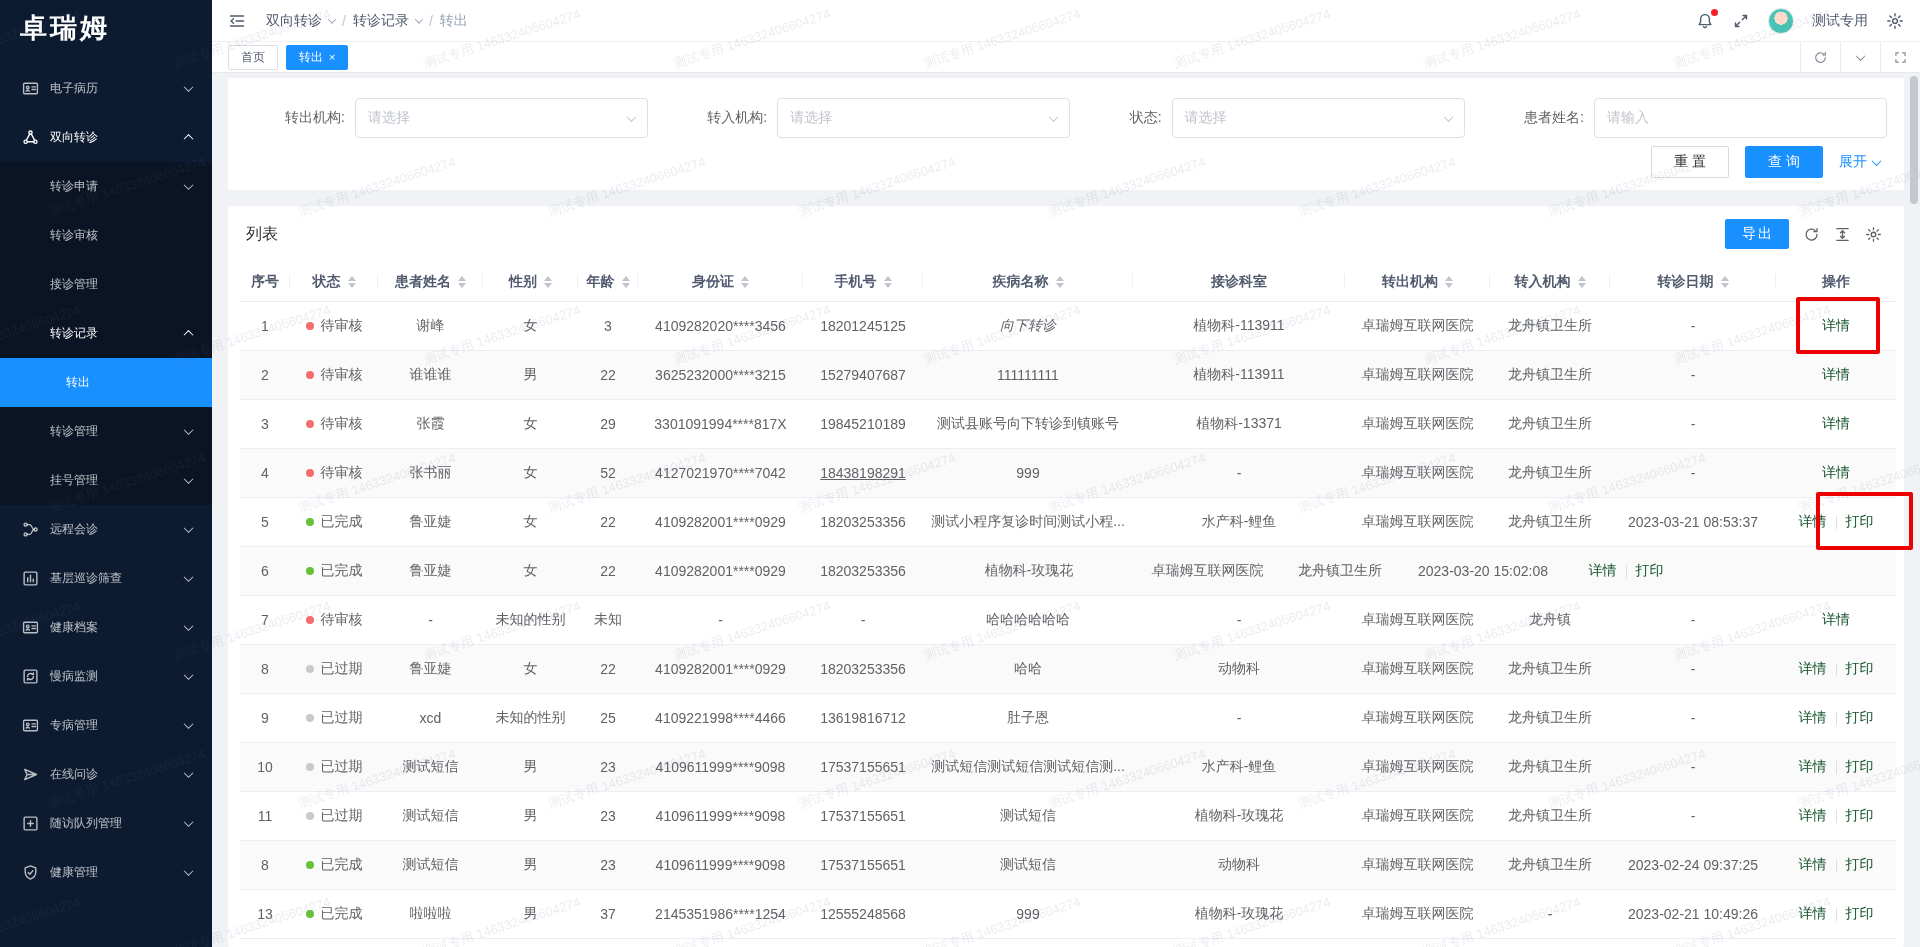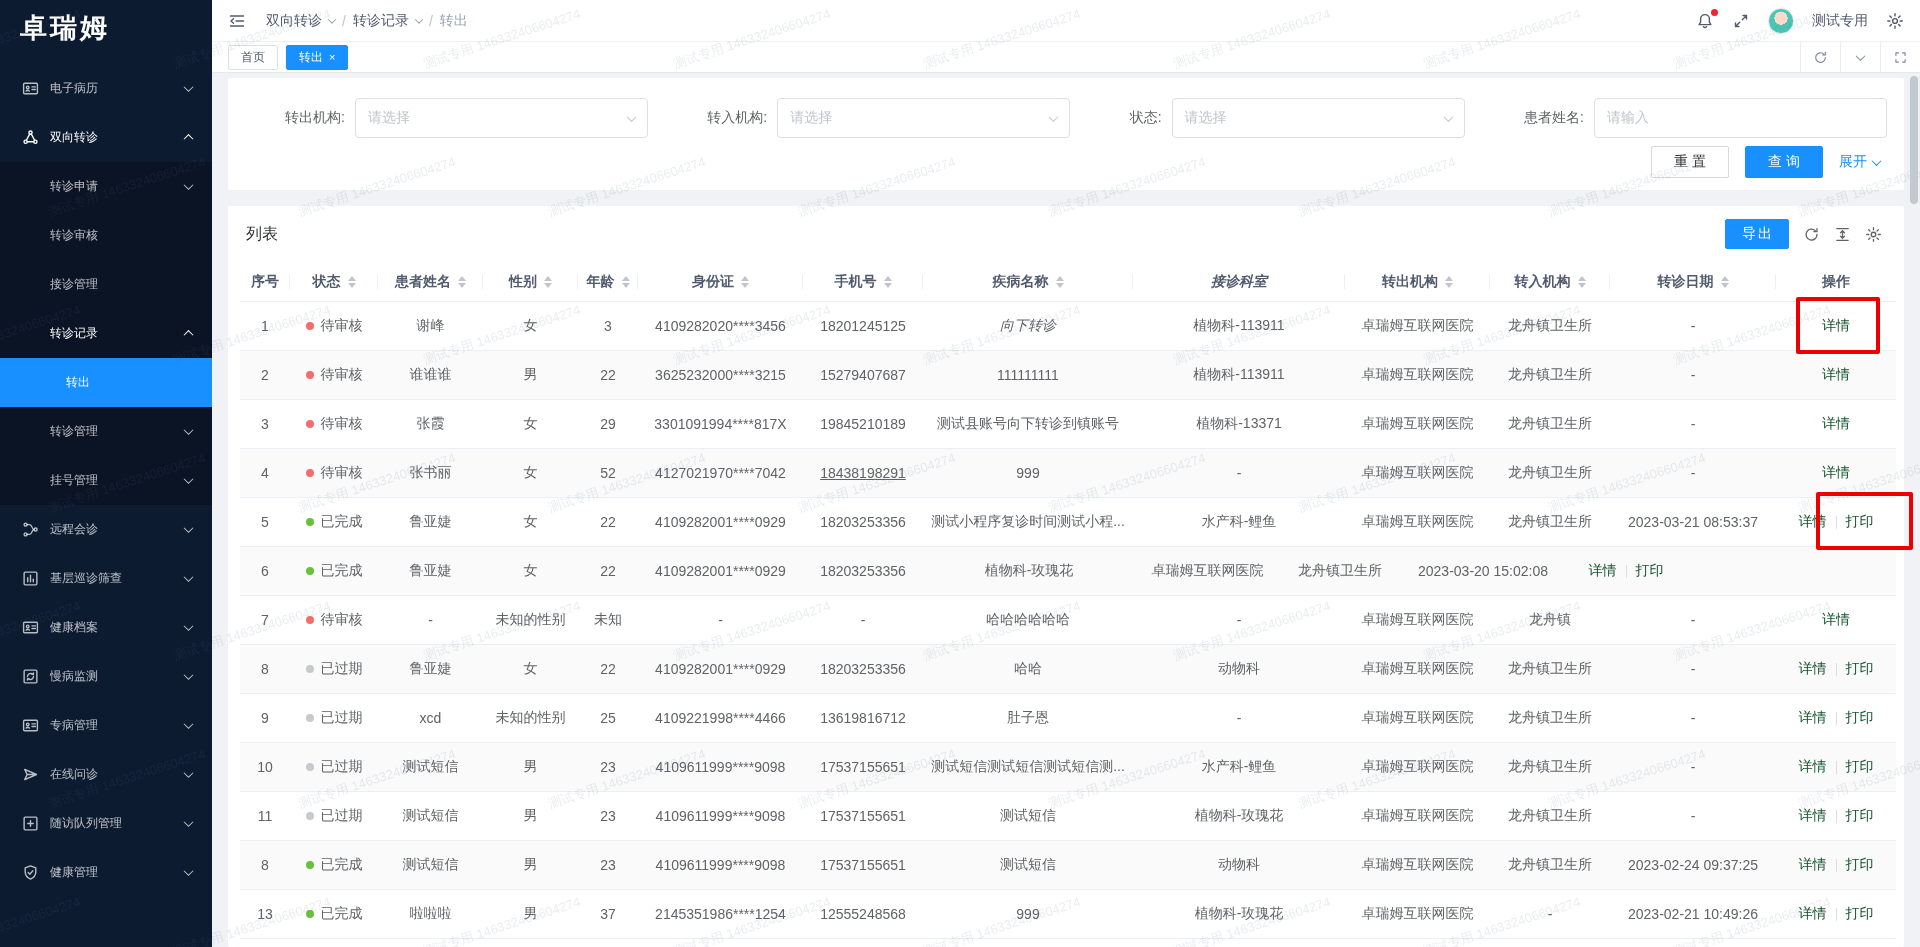--- a/index.html
+++ b/index.html
@@ -433,21 +433,21 @@
               <span class="car dn"></span>
             </span>
           </div>
           <div class="td" style="width: 210px;">
             <span>疾病名称</span>
             <span class="sorter">
               <span class="car up"></span>
               <span class="car dn"></span>
             </span>
           </div>
-          <div class="td" style="width: 212px; font-style: italic;">
+          <div class="td" style="width: 212px;">
             <span>接诊科室</span>
           </div>
           <div class="td" style="width: 145px;">
             <span>转出机构</span>
             <span class="sorter">
               <span class="car up"></span>
               <span class="car dn"></span>
             </span>
           </div>
           <div class="td" style="width: 120px;">

